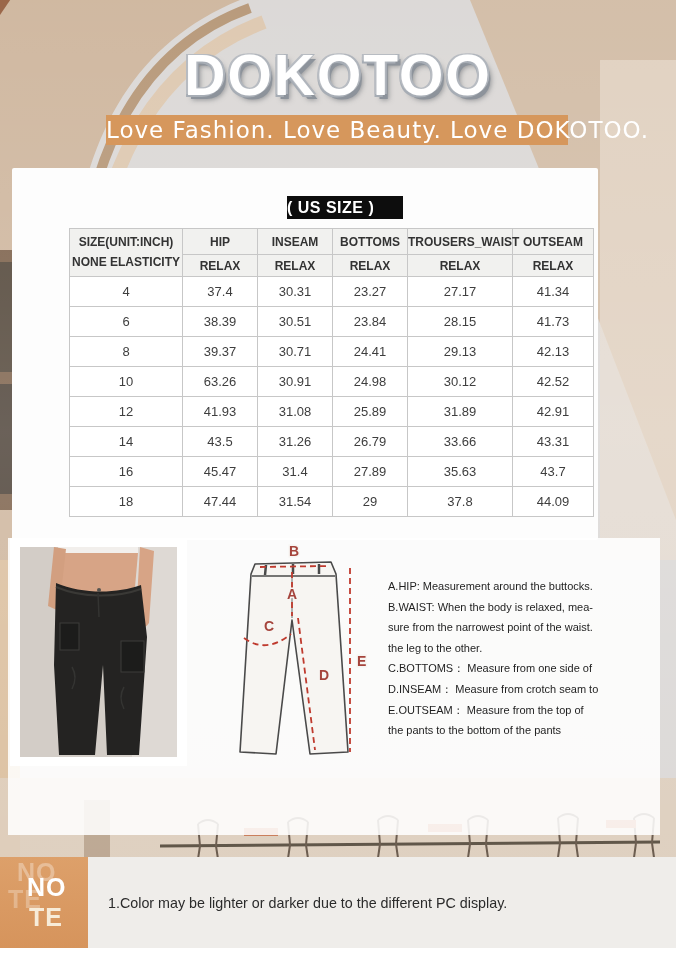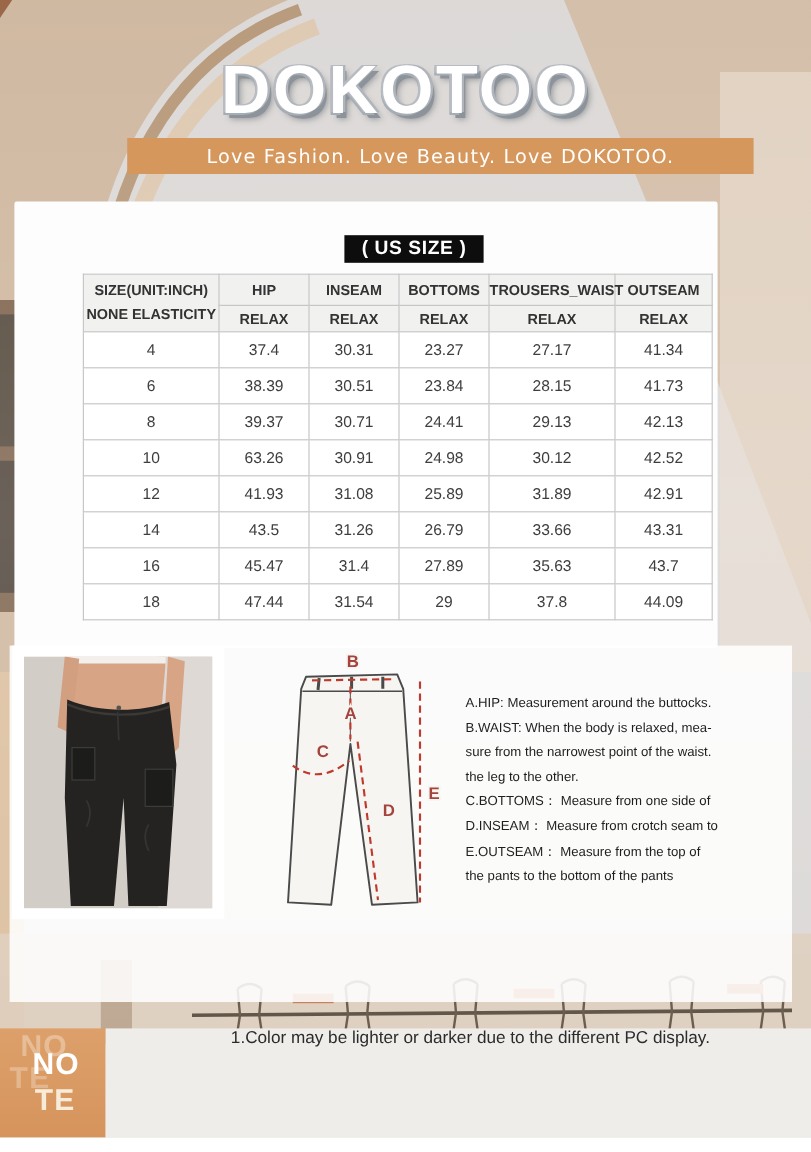--- a/index.html
+++ b/index.html
@@ -6,30 +6,30 @@
   .stage{position:relative;width:676px;height:960px;overflow:hidden;
          font-family:"Liberation Sans",sans-serif;background:#ec4899;}
   .bg-svg{position:absolute;left:0;top:0;}
 
   
   .logo{position:absolute;left:0;top:42px;width:676px;text-align:center;
         font-size:57px;font-weight:800;letter-spacing:2px;color:#fff;
         font-family:"Liberation Sans",sans-serif;
         text-shadow:-2px -1px 0 #b8bcc2,2px -1px 0 #b0b5bc,-2px 2px 0 #a7adb5,
                     3px 4px 0 #8d939b,4px 5px 5px rgba(90,95,100,.55);}
-  .banner{position:absolute;left:106px;top:115px;width:522px;height:30px;
+  .banner{position:absolute;left:106px;top:115px;width:462px;height:30px;
           background:#d6975c;color:#fff;text-align:center;line-height:31px;
-          font-size:16px;letter-spacing:1px;white-space:nowrap;
+          font-size:23px;letter-spacing:1px;white-space:nowrap;
           font-family:"DejaVu Sans",cursive;}
 
   
   .panel{position:absolute;left:12px;top:168px;width:586px;height:372px;
          background:#fdfdfd;border-radius:2px;}
   .badge{position:absolute;left:287px;top:196px;width:116px;height:23px;
-         background:#0d0d0d;color:#fff;text-align:center;line-height:23px;
+         background:#0d0d0d;color:#fff;line-height:23px;
          font-size:16px;font-weight:700;letter-spacing:.5px;}
   .size-table{position:absolute;left:69px;top:228px;width:524px;
               border-collapse:collapse;table-layout:fixed;background:#fff;}
   .size-table col.c0{width:113px}.size-table col.c1{width:75px}
   .size-table col.c2{width:75px}.size-table col.c3{width:75px}
   .size-table col.c4{width:105px}.size-table col.c5{width:81px}
   .size-table th,.size-table td{border:1px solid #c7c7c7;text-align:center;padding:0;}
   .size-table thead th{background:#f1f1ef;color:#333;font-size:12px;font-weight:700;}
   .size-table tr.h1 th{height:25px;}
   .size-table tr.h2 th{height:21px;}
@@ -51,21 +51,21 @@
 
   
   .note-box{position:absolute;left:0;top:857px;width:88px;height:91px;
             background:linear-gradient(180deg,#dda06a,#d6945c);overflow:hidden;}
   .note-box span{position:absolute;font-weight:700;font-size:25px;letter-spacing:1px;}
   .note-main1{left:27px;top:16px;color:#fff;}
   .note-main2{left:29px;top:46px;color:#f7ecd9;}
   .note-ghost1{left:17px;top:1px;color:rgba(255,255,255,.32);}
   .note-ghost2{left:8px;top:28px;color:rgba(255,255,255,.28);}
   .note-panel{position:absolute;left:88px;top:857px;width:588px;height:91px;
-              background:#efedea;display:flex;flex-direction:row;
+              background:#efedea;display:flex;flex-direction:column;
               justify-content:center;gap:11px;padding-left:20px;box-sizing:border-box;}
   .note-panel div{font-size:14.3px;color:#2b2b2b;white-space:nowrap;}
   .bottom-strip{position:absolute;left:0;top:948px;width:676px;height:12px;background:#fff;}
 </style>
 </head>
 <body>
 
 <div class="stage">
 
   <svg class="bg-svg" width="676" height="960" viewBox="0 0 676 960" aria-hidden="true">

